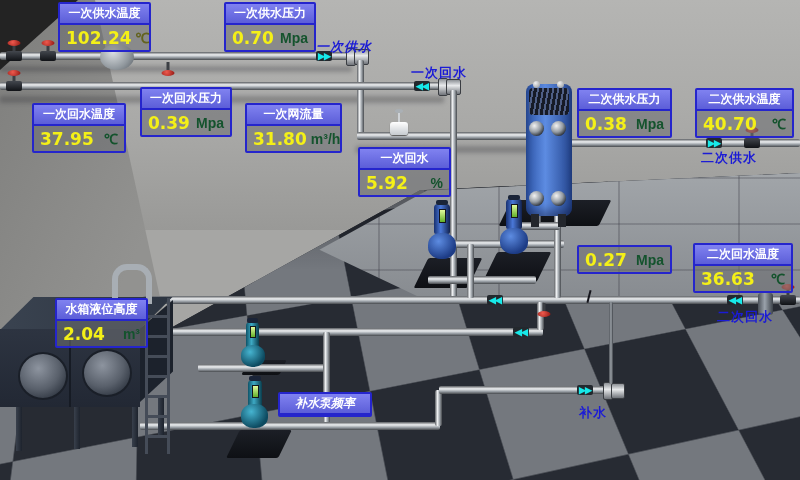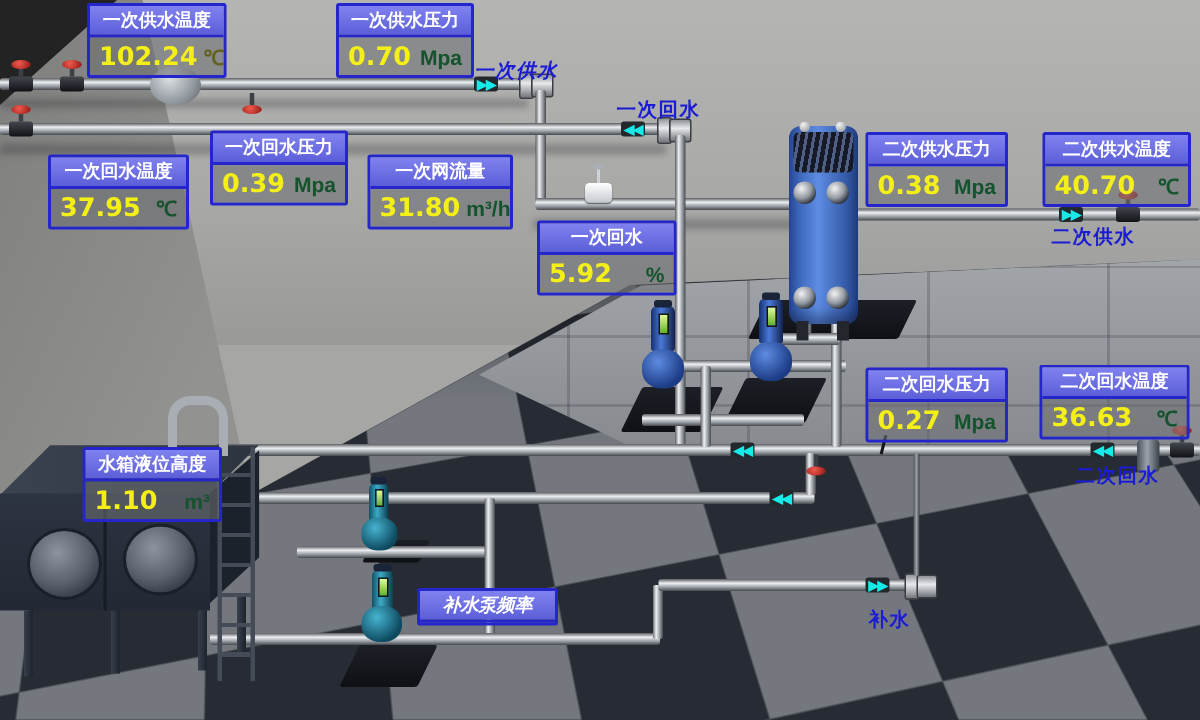--- a/index.html
+++ b/index.html
@@ -293,37 +293,36 @@
       </div>
   </div>
   <div class="dbox" style="left:695px;top:88px;width:95px;">
     <div class="dbox-h">二次供水温度</div>
     <div class="dbox-v">
         <span class="val">40.70</span>
         <span class="unit">℃</span>
       </div>
   </div>
   <div class="dbox" style="left:577px;top:245px;width:91px;">
-    <div class="dbox-h">二次回水压力</div>
     <div class="dbox-v">
         <span class="val">0.27</span>
         <span class="unit">Mpa</span>
       </div>
   </div>
   <div class="dbox" style="left:693px;top:243px;width:96px;">
     <div class="dbox-h">二次回水温度</div>
     <div class="dbox-v">
         <span class="val">36.63</span>
         <span class="unit">℃</span>
       </div>
   </div>
   <div class="dbox" style="left:55px;top:298px;width:89px;">
     <div class="dbox-h">水箱液位高度</div>
     <div class="dbox-v">
-        <span class="val">1.10</span>
+        <span class="val">2.04</span>
         <span class="unit">m³</span>
       </div>
   </div>
   <div class="dbox" style="left:278px;top:392px;width:90px;font-style:italic;">
     <div class="dbox-h">补水泵频率</div>
   </div>
 
   <div class="plabel" style="left:316px;top:38px;font-style:italic;">一次供水</div>
   <div class="plabel" style="left:411px;top:64px;">一次回水</div>
   <div class="plabel" style="left:701px;top:149px;">二次供水</div>

